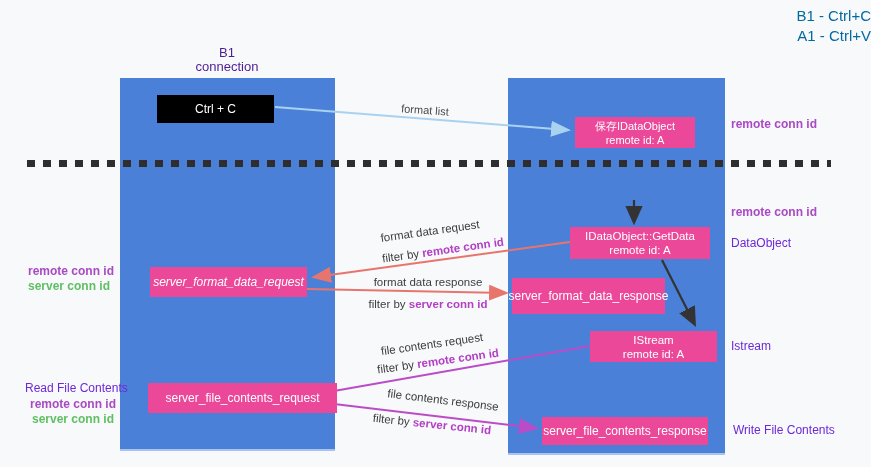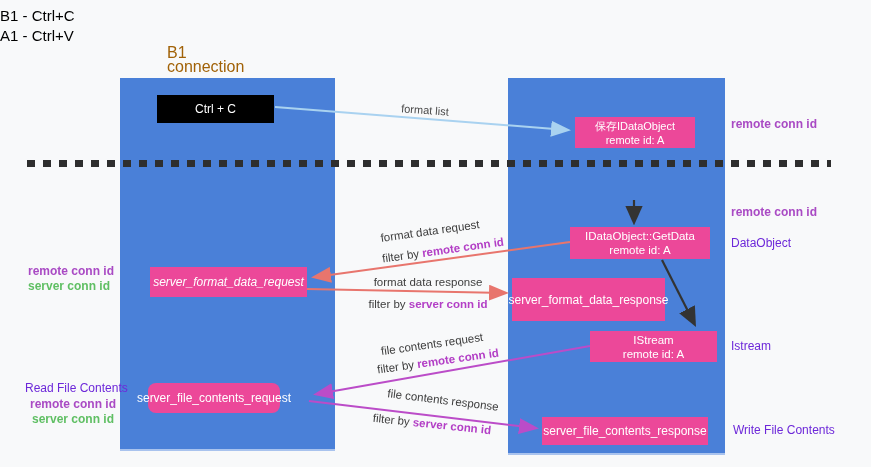--- a/index.html
+++ b/index.html
@@ -5,26 +5,26 @@
   html,body{margin:0;padding:0;}
   body{
     font-family:"Liberation Sans","DejaVu Sans",sans-serif;
     background:#f8f9fa;
   }
   .canvas{
     position:relative;width:871px;height:467px;overflow:hidden;
     background:#f8f9fa;
   }
   .title{
-    position:absolute;left:0;top:6px;width:871px;text-align:left;
-    font-size:15px;line-height:20px;color:#000000;
+    position:absolute;left:0;top:6px;width:871px;text-align:right;
+    font-size:15px;line-height:20px;color:#0369a1;
   }
   .lane-header{
-    position:absolute;top:46px;width:120px;text-align:left;
-    font-size:16px;line-height:14px;color:#a16207;
+    position:absolute;top:46px;width:120px;text-align:center;
+    font-size:13px;line-height:14px;color:#4c1d95;
   }
   .lane{
     position:absolute;background:#4a80d8;border-bottom:2px solid #a9c3ee;
   }
   .dashed-line{
     position:absolute;left:27px;top:160px;width:804px;height:7px;
     background:repeating-linear-gradient(90deg,#2e2e2e 0 8px,transparent 8px 16px);
   }
   .node{
     position:absolute;display:flex;flex-direction:column;align-items:center;
@@ -99,30 +99,30 @@
 
   <div class="node orange" style="left:570px;top:227px;width:140px;height:32px;">
     <span>IDataObject::GetData</span>
     <span>remote id: A</span>
   </div>
 
   <div class="node orange" style="left:150px;top:267px;width:157px;height:30px;font-size:12px;font-style:italic;">
     <span>server_format_data_request</span>
   </div>
 
-  <div class="node orange" style="left:512px;top:278px;width:153px;height:43px;font-size:12px;">
+  <div class="node orange" style="left:512px;top:278px;width:153px;height:36px;font-size:12px;">
     <span>server_format_data_response</span>
   </div>
 
   <div class="node orange" style="left:590px;top:331px;width:127px;height:31px;">
     <span>IStream</span>
     <span>remote id: A</span>
   </div>
 
-  <div class="node orange" style="left:148px;top:383px;width:132px;height:30px;font-size:12px;border-radius:8px;">
+  <div class="node orange" style="left:148px;top:383px;width:189px;height:30px;font-size:12px;">
     <span>server_file_contents_request</span>
   </div>
 
   <div class="node orange" style="left:542px;top:417px;width:166px;height:28px;font-size:12px;">
     <span>server_file_contents_response</span>
   </div>
 
   <div class="side-label lbl-purple" style="left:731px;top:117px;">remote conn id</div>
   <div class="side-label lbl-purple" style="left:731px;top:205px;">remote conn id</div>
   <div class="side-label lbl-dark" style="left:731px;top:236px;">DataObject</div>

